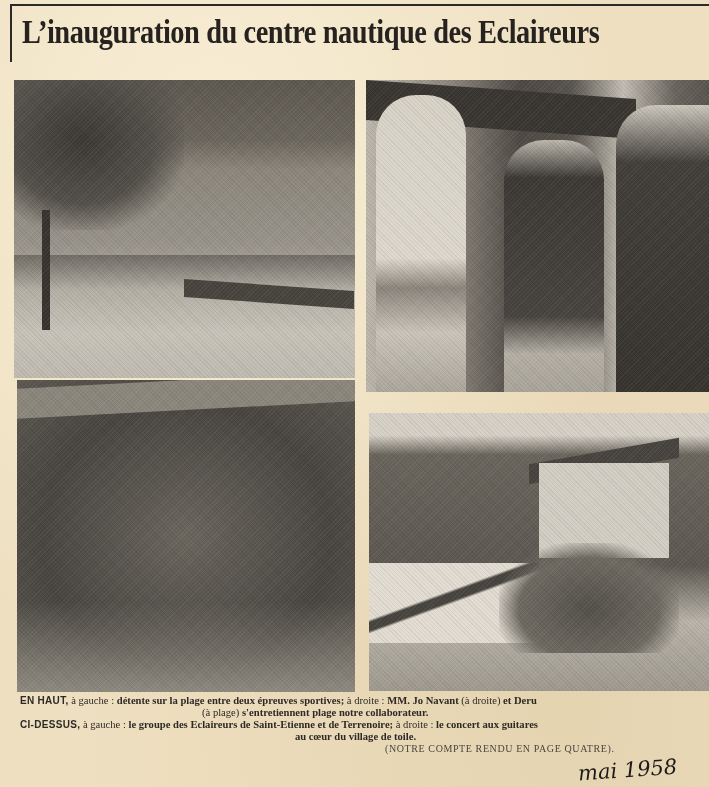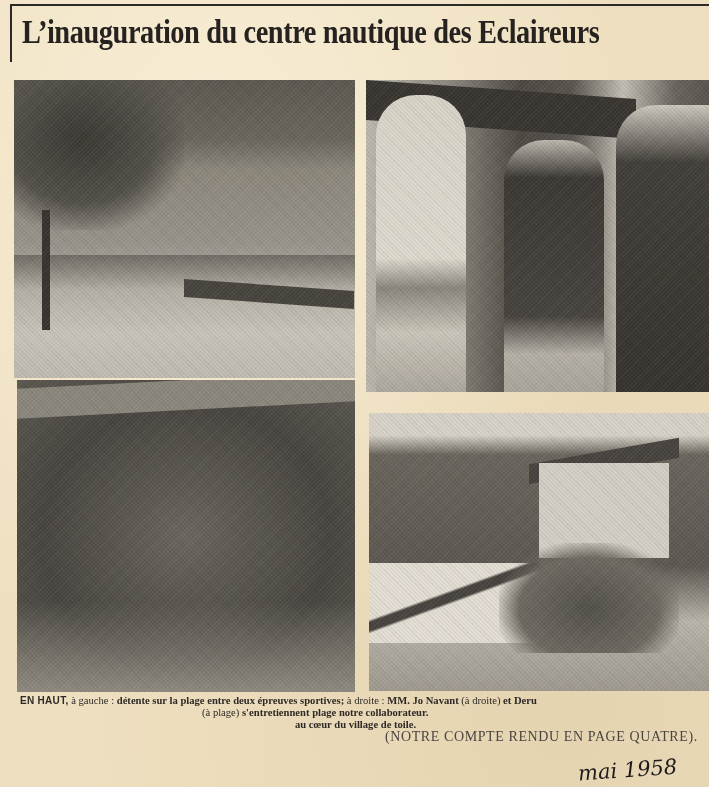--- a/index.html
+++ b/index.html
@@ -84,21 +84,21 @@
     .caption {
       position: absolute; left: 20px; top: 695px; width: 680px;
       font-family: "Liberation Serif", serif;
       font-size: 10.6px; line-height: 12px;
       color: #2d2a26;
     }
     .caption .line { white-space: nowrap; }
     .caption .lead { font-weight: bold; font-family: "Liberation Sans", sans-serif; font-size: 10px; letter-spacing: 0.3px; }
     .caption .indent { padding-left: 182px; }
     .caption .indent2 { padding-left: 275px; font-family: Liberation Serif, serif; }
-    .caption .ref { padding-left: 365px; font-size: 14px; letter-spacing: 0.6px; color: #4a4540; }
+    .caption .ref { padding-left: 365px; font-size: 10px; letter-spacing: 0.6px; color: #4a4540; }
     .b { font-weight: bold; }
     .handwritten {
       position: absolute; left: 578px; top: 758px;
       font-family: "DejaVu Serif", serif; font-style: italic;
       font-size: 21px; color: #1c1a1a;
       transform: rotate(-4deg);
     }
   </style>
 </head>
 <body>
@@ -138,19 +138,22 @@
   <div class="grain"></div>
 </div>
 
 <div class="caption">
   <div class="line">
     <span class="lead">EN HAUT,</span><span> à gauche : </span><span class="b">détente sur la plage entre deux épreuves sportives;</span><span> à droite : </span><span class="b">MM. Jo Navant</span><span> (à droite) </span><span class="b">et Deru</span>
   </div>
   <div class="line indent">
     <span>(à plage) </span><span class="b">s'entretiennent plage notre collaborateur.</span>
   </div>
+  <div class="line">
+    <span class="lead">CI-DESSUS,</span><span> à gauche : </span><span class="b">le groupe des Eclaireurs de Saint-Etienne et de Terrenoire;</span><span> à droite : </span><span class="b">le concert aux guitares</span>
+  </div>
   <div class="line indent2">
     <span class="b">au cœur du village de toile.</span>
   </div>
   <div class="line ref">(NOTRE COMPTE RENDU EN PAGE QUATRE).</div>
 </div>
 
 <div class="handwritten">mai 1958</div>
 
 </body></html>

